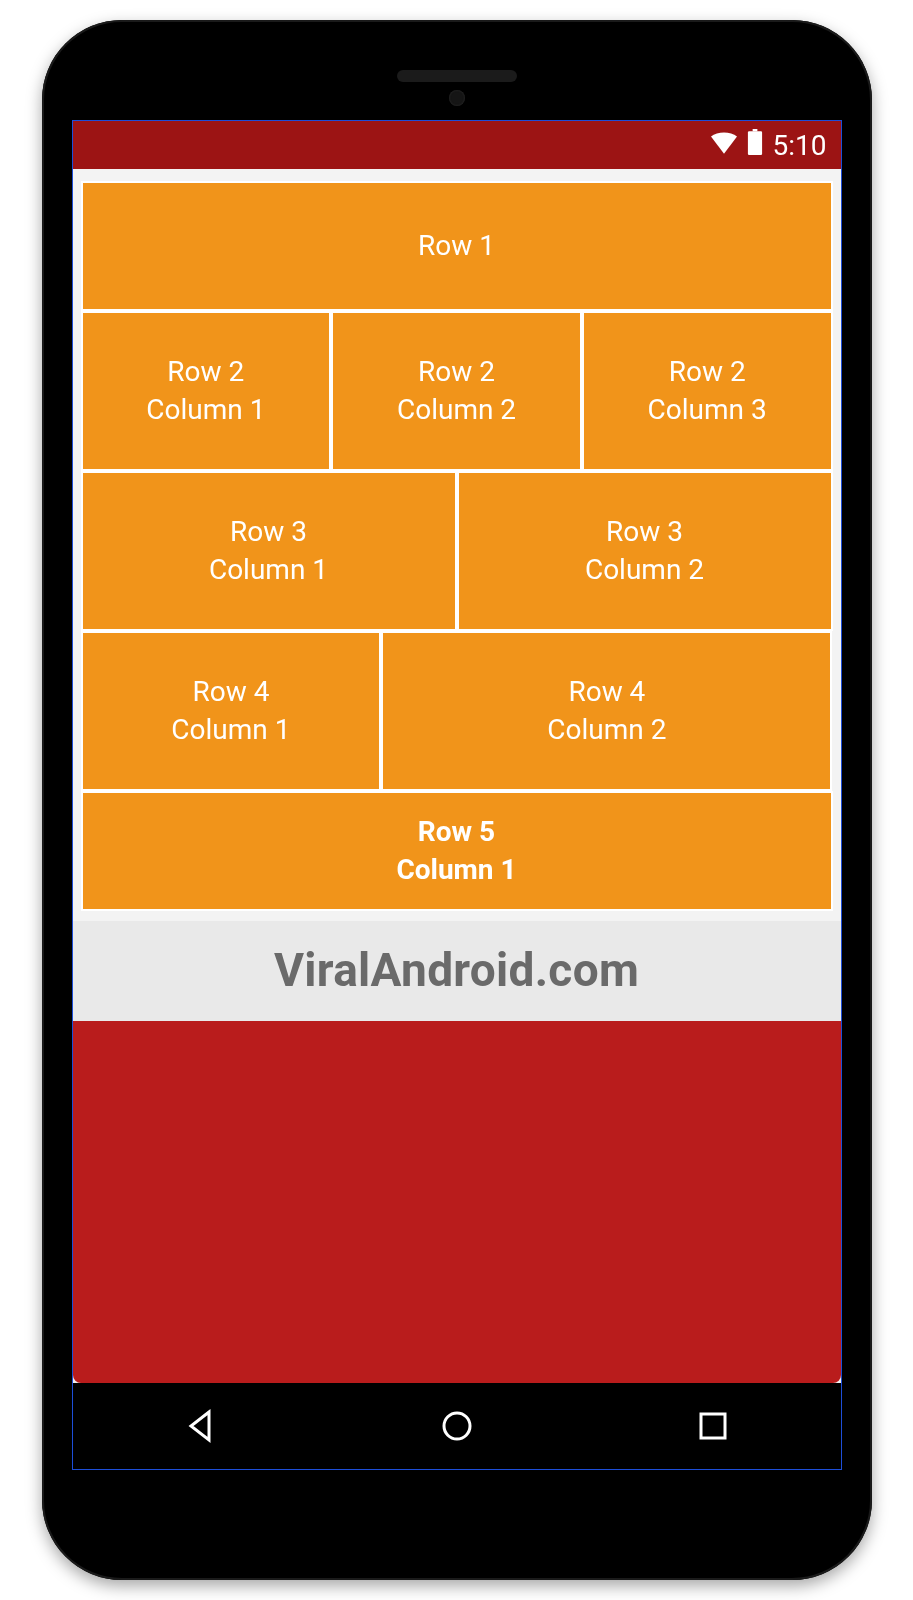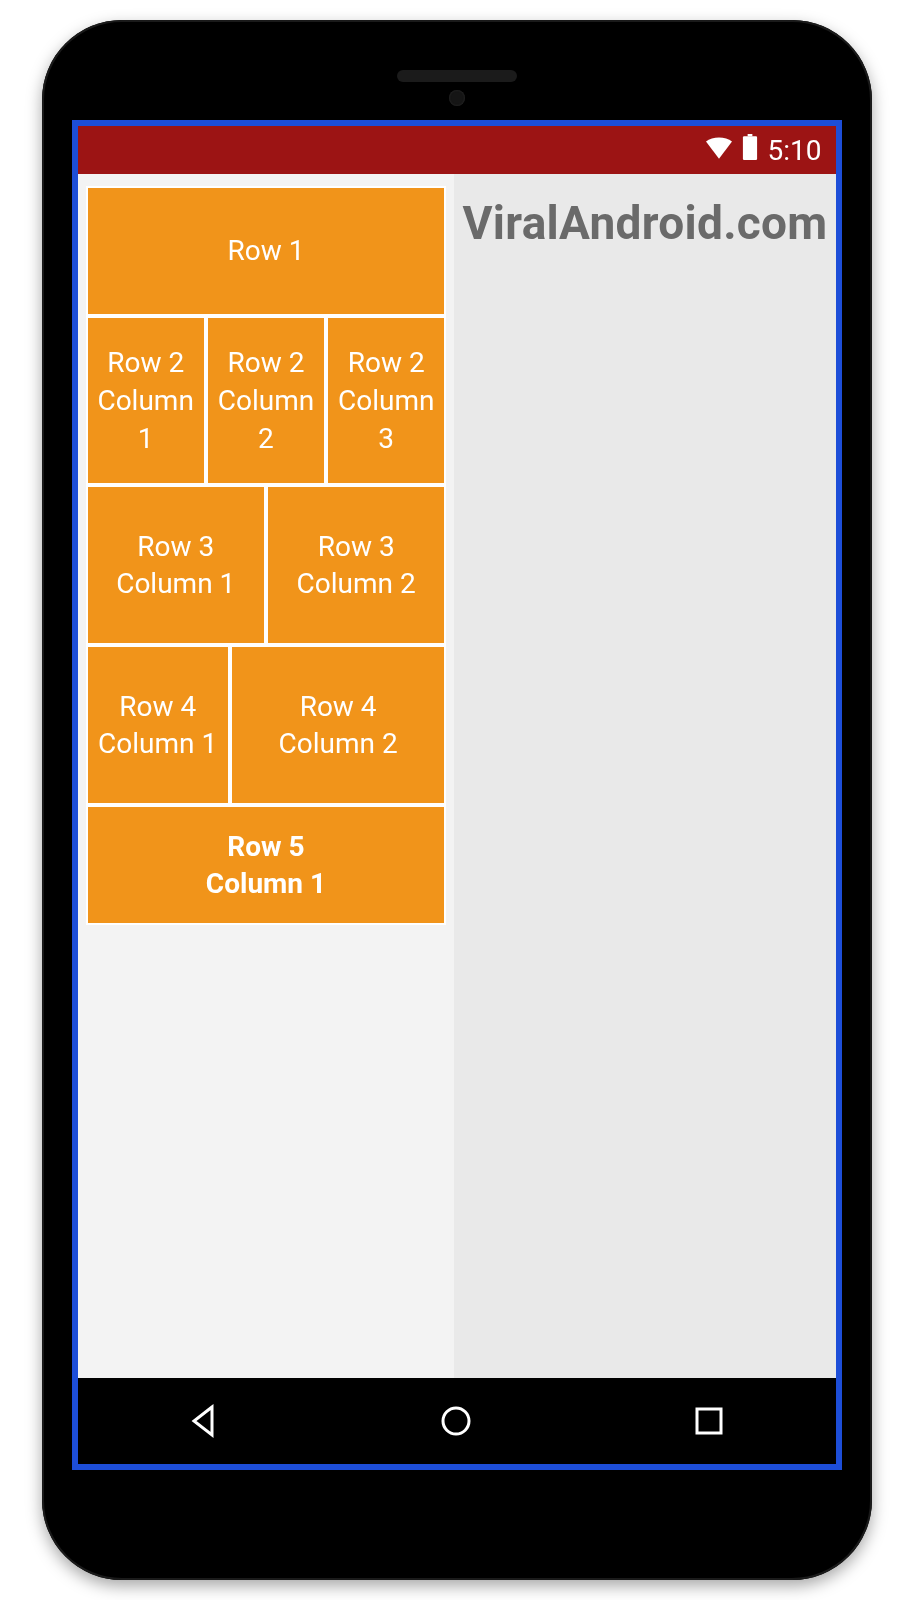--- a/index.html
+++ b/index.html
@@ -25,21 +25,21 @@
     content:"";
     position:absolute;
     top:70px; left:50%; transform:translate(-50%,0);
     width:16px; height:16px; border-radius:50%; background:#151515;
     box-shadow: inset 0 0 2px #333;
   }
 
   .screen {
     width: 100%; height: 100%;
     background: #efefef;
-    border: 6px solid #1d4ed8;
+    border: 1px solid #1d4ed8;
     position: relative;
     overflow: hidden;
     display:flex; flex-direction:column;
   }
 
   .statusbar {
     height: 48px;
     background: #9c1414; 
     color:#fff;
     display:flex; align-items:center; justify-content:flex-end; gap:10px;
@@ -53,21 +53,21 @@
     color:#fff;
     padding: 22px 22px;
     font-size:36px;
     font-weight:400;
     box-shadow: 0 3px 6px rgba(0,0,0,.25);
   }
 
   .content{
     flex:1 1 auto;
     background:#b91c1c;
-    display:flex; flex-direction:row;
+    display:flex; flex-direction:column;border-radius:8px;
   }
 
   .table{
     background:#f3f3f3;
     padding: 12px 8px 10px 8px;
     display:flex; flex-direction:column;
     gap: 0;
   }
   .trow{ display:flex; }
   .cell{

